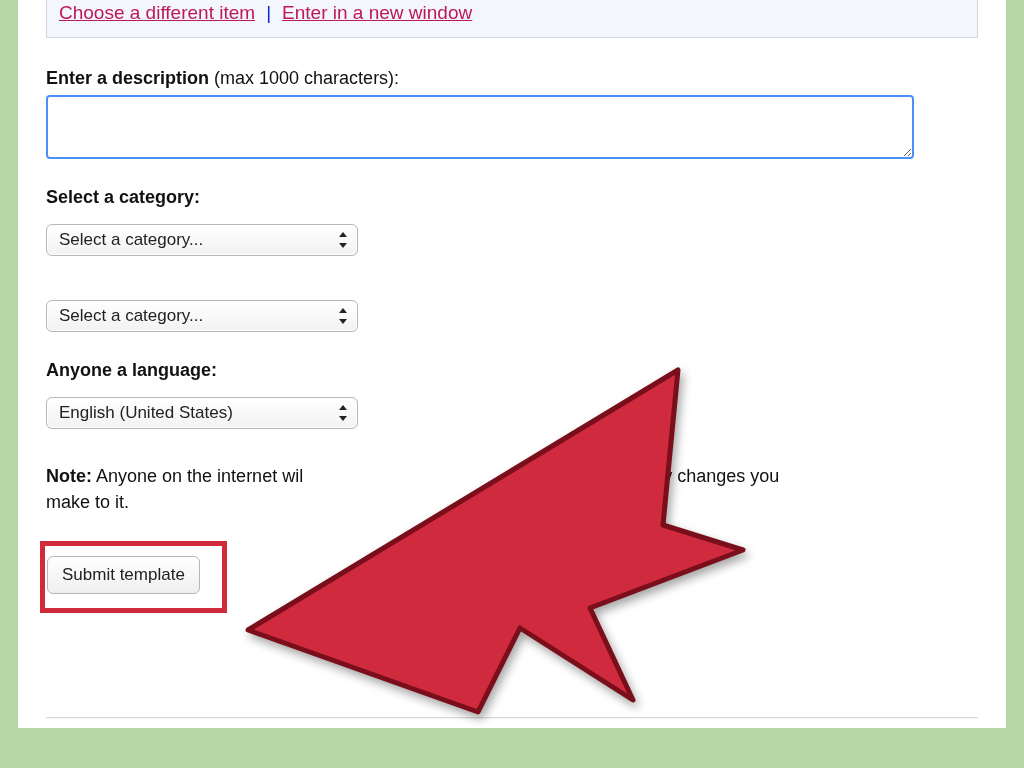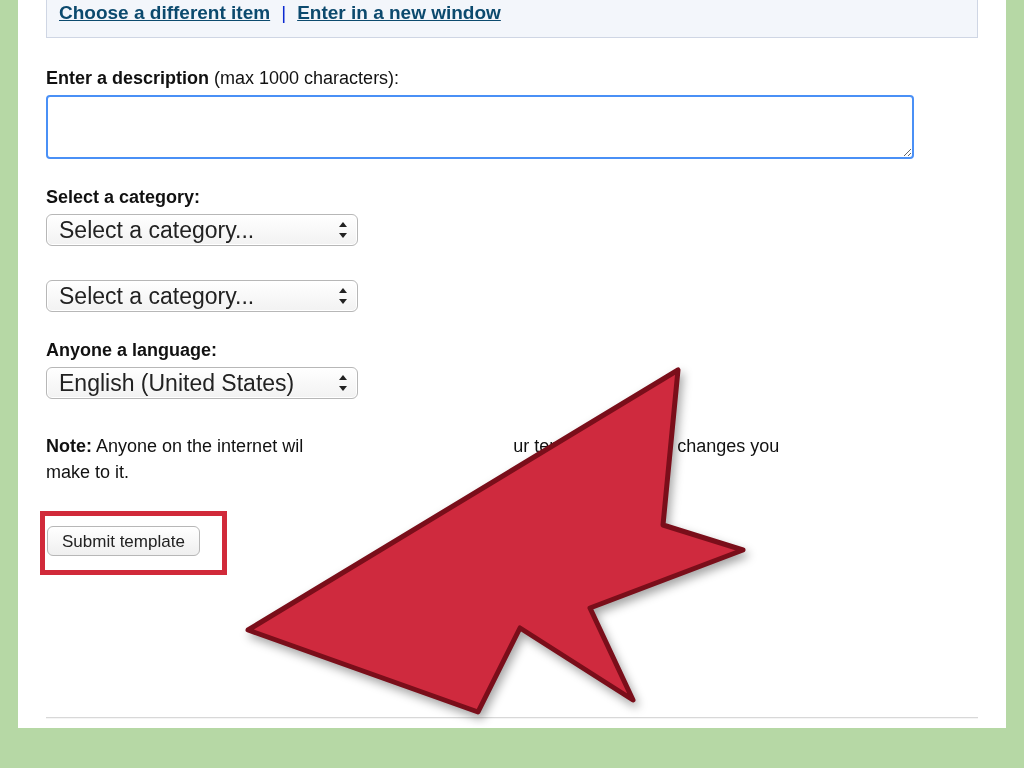--- a/index.html
+++ b/index.html
@@ -29,25 +29,24 @@
       border-right: 1px solid #cfd6e4;
       border-bottom: 1px solid #cfd6e4;
       background: #f3f6fb;
     }
     .snippet-inner {
       padding: 0 12px 4px 12px;
       white-space: nowrap;
       overflow: hidden;
     }
     .snippet-inner a {
-      color: #0c4a6e;
+      color: #be185d;
       text-decoration: underline;
       font-size: 19px;
       line-height: 1.4;
-      font-weight: bold;
     }
     .snippet-sep {
       color: #0b2ad1;
       padding: 0 6px;
       font-size: 19px;
     }
     .content {
       padding: 0 28px;
     }
     .section {
@@ -68,32 +67,32 @@
       border-radius: 4px;
       margin-top: 6px;
       resize: both;
       font-family: inherit;
       font-size: 16px;
       padding: 4px 6px;
       box-sizing: border-box;
     }
     .select-like {
       display: inline-block;
-      margin-top: 6px;
+      margin-top: 16px;
       background: #fcfcfc;
       border: 1px solid #b7b7b7;
       border-radius: 6px;
       height: 30px;
       line-height: 30px;
       padding: 0 28px 0 12px;
       position: relative;
       min-width: 270px;
       box-shadow: inset 0 0 0 1px #fff;
       cursor: default;
-      font-size: 23px;
+      font-size: 17px;
       color: #222;
       background-image: linear-gradient(#ffffff, #f2f2f2);
     }
     .select-arrows {
       position: absolute;
       right: 8px;
       top: 50%;
       transform: translateY(-50%);
       width: 12px;
       height: 16px;
@@ -126,21 +125,21 @@
       display: inline-block;
       border: 5px solid #d12a3a;
       padding: 10px 22px 14px 2px;
       margin-left: -6px;
     }
     .submit-btn {
       display: inline-block;
       background-image: linear-gradient(#ffffff, #efefef);
       border: 1px solid #b7b7b7;
       border-radius: 6px;
-      height: 30px;
+      height: 38px;
       line-height: 30px;
       padding: 0 14px;
       font-size: 17px;
       color: #222;
       cursor: pointer;
     }
     .hr {
       position: absolute;
       left: 28px;
       right: 28px;

